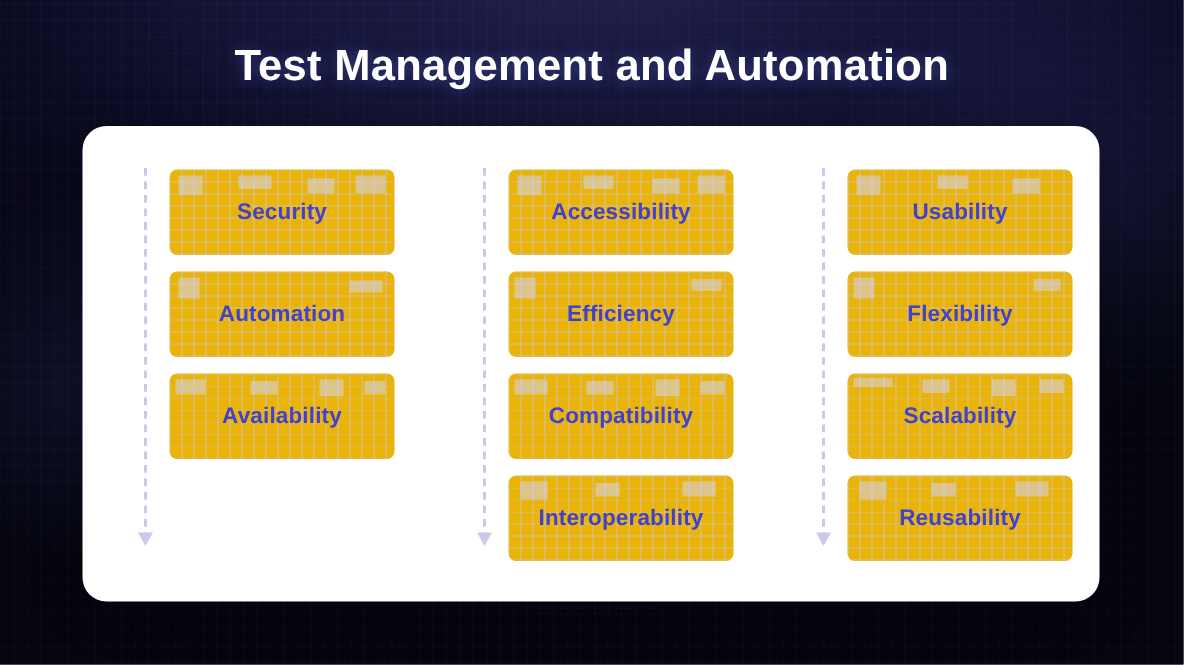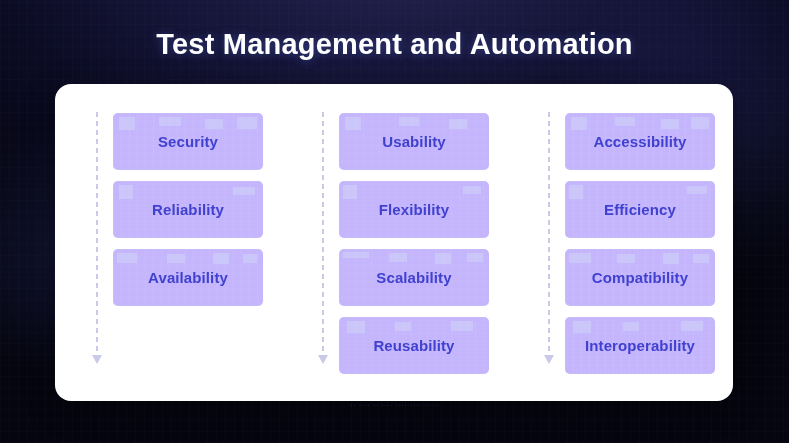--- a/index.html
+++ b/index.html
@@ -125,21 +125,21 @@
     top: 29px;
     left: 58px;
     display: flex;
     flex-direction: column;
     gap: 11px;
   }
 
   .box {
     width: 150px;
     height: 57px;
-    background: #c4b5fd;
+    background: #eab308;
     border-radius: 5px;
     display: flex;
     align-items: center;
     justify-content: center;
     position: relative;
     overflow: hidden;
   }
   .box::after {
     content: "";
     position: absolute;
@@ -202,40 +202,74 @@
           <div class="box">
             <span class="cell" style="left:6px;top:4px;width:16px;height:13px;"></span>
             <span class="cell" style="left:46px;top:4px;width:22px;height:9px;"></span>
             <span class="cell" style="left:92px;top:6px;width:18px;height:10px;"></span>
             <span class="cell" style="left:124px;top:4px;width:20px;height:12px;"></span>
             <span class="box-label">Security</span>
           </div>
           <div class="box">
             <span class="cell" style="left:6px;top:4px;width:14px;height:14px;"></span>
             <span class="cell" style="left:120px;top:6px;width:22px;height:8px;"></span>
-            <span class="box-label">Reliability</span>
+            <span class="box-label">Automation</span>
           </div>
           <div class="box">
             <span class="cell" style="left:4px;top:4px;width:20px;height:10px;"></span>
             <span class="cell" style="left:54px;top:5px;width:18px;height:9px;"></span>
             <span class="cell" style="left:100px;top:4px;width:16px;height:11px;"></span>
             <span class="cell" style="left:130px;top:5px;width:14px;height:9px;"></span>
             <span class="box-label">Availability</span>
           </div>
         </div>
       </div>
 
       <div class="column">
         <div class="connector">
           <div class="dash"></div>
           <div class="arrow"></div>
         </div>
         <div class="boxes">
           <div class="box">
             <span class="cell" style="left:6px;top:4px;width:16px;height:13px;"></span>
+            <span class="cell" style="left:50px;top:4px;width:20px;height:9px;"></span>
+            <span class="cell" style="left:96px;top:6px;width:18px;height:10px;"></span>
+            <span class="cell" style="left:126px;top:4px;width:18px;height:12px;"></span>
+            <span class="box-label">Accessibility</span>
+          </div>
+          <div class="box">
+            <span class="cell" style="left:4px;top:4px;width:14px;height:14px;"></span>
+            <span class="cell" style="left:122px;top:5px;width:20px;height:8px;"></span>
+            <span class="box-label">Efficiency</span>
+          </div>
+          <div class="box">
+            <span class="cell" style="left:4px;top:4px;width:22px;height:10px;"></span>
+            <span class="cell" style="left:52px;top:5px;width:18px;height:9px;"></span>
+            <span class="cell" style="left:98px;top:4px;width:16px;height:11px;"></span>
+            <span class="cell" style="left:128px;top:5px;width:16px;height:9px;"></span>
+            <span class="box-label">Compatibility</span>
+          </div>
+          <div class="box">
+            <span class="cell" style="left:8px;top:4px;width:18px;height:12px;"></span>
+            <span class="cell" style="left:58px;top:5px;width:16px;height:9px;"></span>
+            <span class="cell" style="left:116px;top:4px;width:22px;height:10px;"></span>
+            <span class="box-label">Interoperability</span>
+          </div>
+        </div>
+      </div>
+
+      <div class="column">
+        <div class="connector">
+          <div class="dash"></div>
+          <div class="arrow"></div>
+        </div>
+        <div class="boxes">
+          <div class="box">
+            <span class="cell" style="left:6px;top:4px;width:16px;height:13px;"></span>
             <span class="cell" style="left:60px;top:4px;width:20px;height:9px;"></span>
             <span class="cell" style="left:110px;top:6px;width:18px;height:10px;"></span>
             <span class="box-label">Usability</span>
           </div>
           <div class="box">
             <span class="cell" style="left:4px;top:4px;width:14px;height:14px;"></span>
             <span class="cell" style="left:124px;top:5px;width:18px;height:8px;"></span>
             <span class="box-label">Flexibility</span>
           </div>
           <div class="box">
@@ -247,52 +281,18 @@
           </div>
           <div class="box">
             <span class="cell" style="left:8px;top:4px;width:18px;height:12px;"></span>
             <span class="cell" style="left:56px;top:5px;width:16px;height:9px;"></span>
             <span class="cell" style="left:112px;top:4px;width:22px;height:10px;"></span>
             <span class="box-label">Reusability</span>
           </div>
         </div>
       </div>
 
-      <div class="column">
-        <div class="connector">
-          <div class="dash"></div>
-          <div class="arrow"></div>
-        </div>
-        <div class="boxes">
-          <div class="box">
-            <span class="cell" style="left:6px;top:4px;width:16px;height:13px;"></span>
-            <span class="cell" style="left:50px;top:4px;width:20px;height:9px;"></span>
-            <span class="cell" style="left:96px;top:6px;width:18px;height:10px;"></span>
-            <span class="cell" style="left:126px;top:4px;width:18px;height:12px;"></span>
-            <span class="box-label">Accessibility</span>
-          </div>
-          <div class="box">
-            <span class="cell" style="left:4px;top:4px;width:14px;height:14px;"></span>
-            <span class="cell" style="left:122px;top:5px;width:20px;height:8px;"></span>
-            <span class="box-label">Efficiency</span>
-          </div>
-          <div class="box">
-            <span class="cell" style="left:4px;top:4px;width:22px;height:10px;"></span>
-            <span class="cell" style="left:52px;top:5px;width:18px;height:9px;"></span>
-            <span class="cell" style="left:98px;top:4px;width:16px;height:11px;"></span>
-            <span class="cell" style="left:128px;top:5px;width:16px;height:9px;"></span>
-            <span class="box-label">Compatibility</span>
-          </div>
-          <div class="box">
-            <span class="cell" style="left:8px;top:4px;width:18px;height:12px;"></span>
-            <span class="cell" style="left:58px;top:5px;width:16px;height:9px;"></span>
-            <span class="cell" style="left:116px;top:4px;width:22px;height:10px;"></span>
-            <span class="box-label">Interoperability</span>
-          </div>
-        </div>
-      </div>
-
     </div>
   </div>
 
   <div class="footer-watermark">·· ···· ·· ···· ···· ···· ·· ··</div>
 
 </div>
 
 </body></html>

